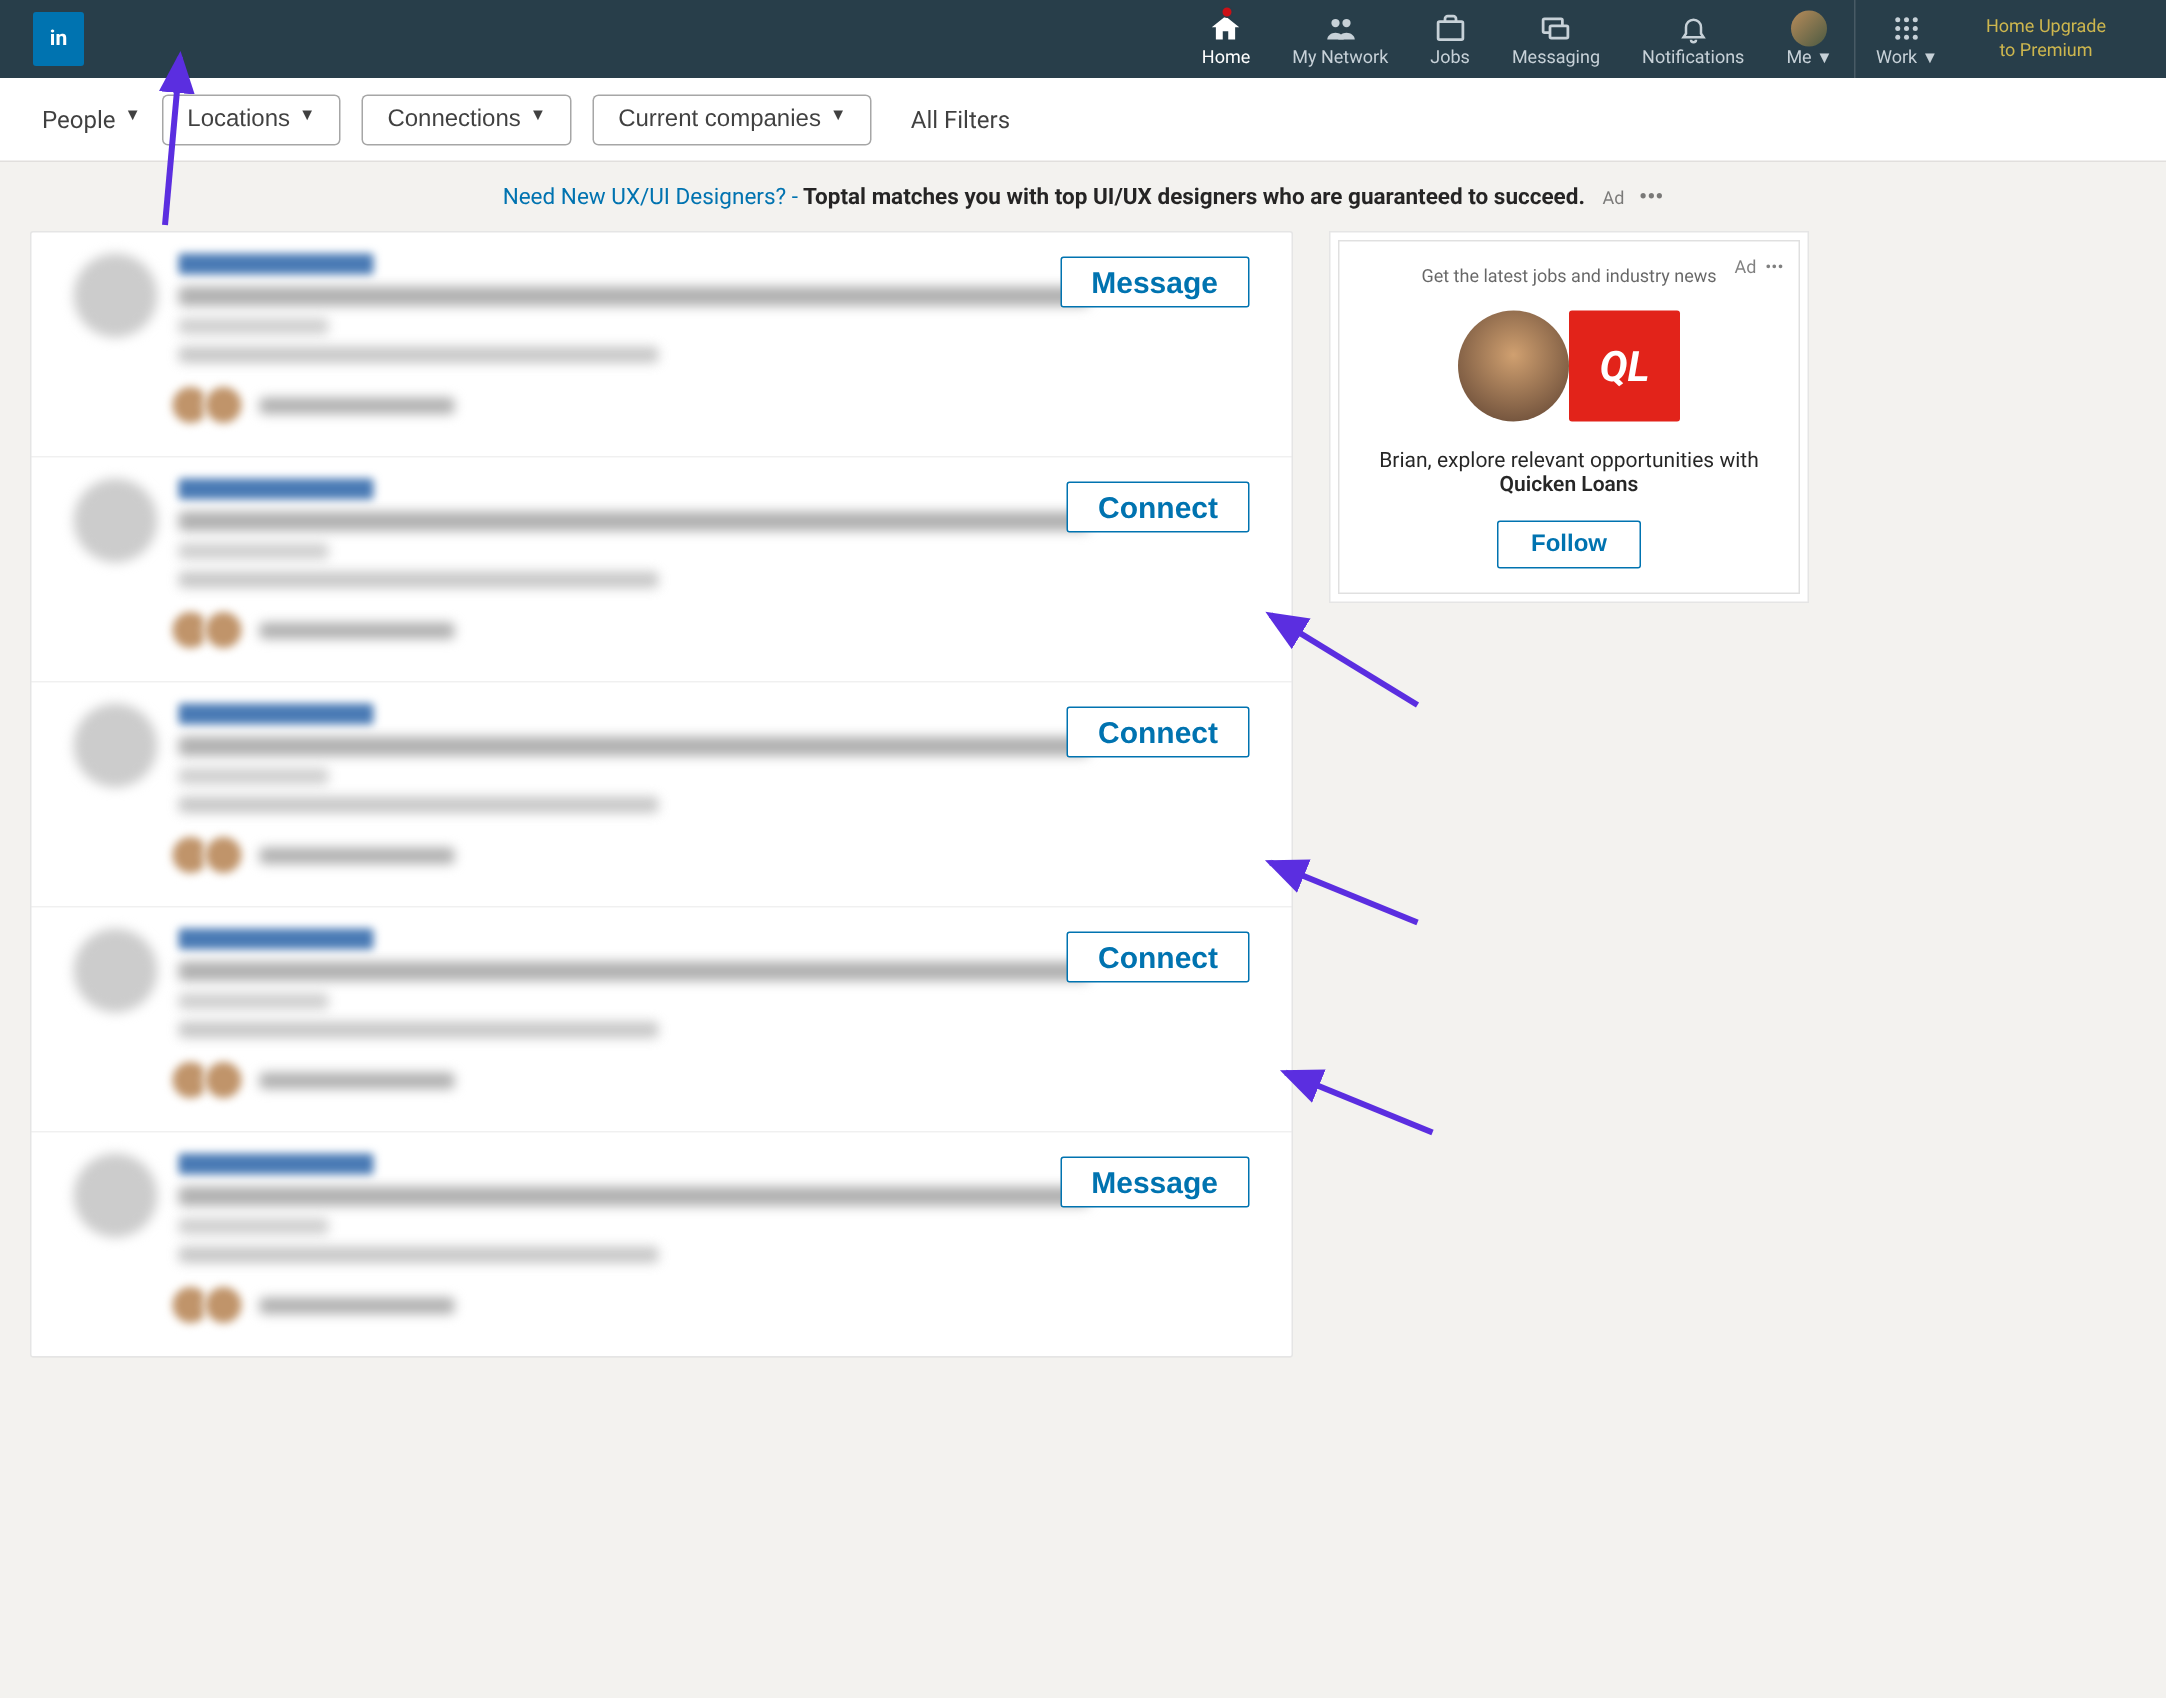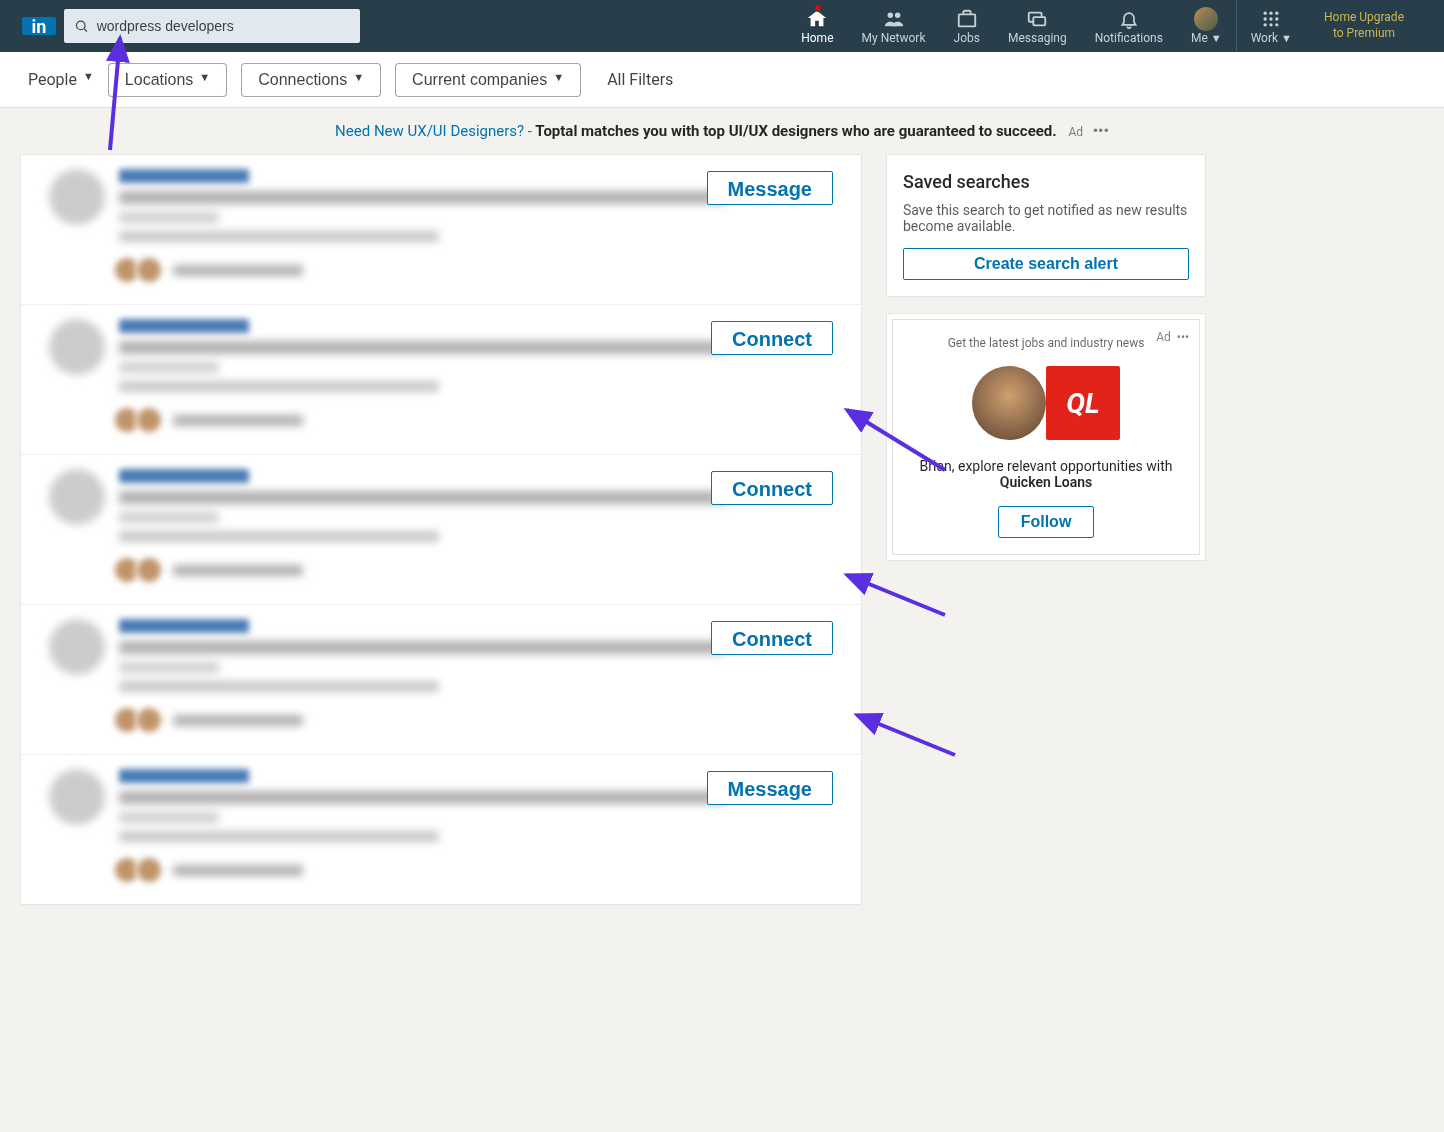--- a/index.html
+++ b/index.html
@@ -1,20 +1,20 @@
 <!DOCTYPE html>
 <html><head>
 <meta charset="utf-8">
 <style>
 * { margin: 0; padding: 0; box-sizing: border-box; }
 body { font-family: -apple-system, BlinkMacSystemFont, "Segoe UI", Roboto, sans-serif; background: #f3f2ef; width: 1444px; height: 1132px; overflow: hidden; position: relative; }
 
 
 .header { background: #283e4a; height: 52px; display: flex; align-items: center; padding: 0 22px; position: relative; }
-.logo { width: 34px; height: 18px; background: #0073b0; border-radius: 2px; display: flex; align-items: center; justify-content: center; color: white; font-weight: bold; font-size: 18px; margin-right: 8px; }
+.logo { width: 34px; height: 36px; background: #0073b0; border-radius: 2px; display: flex; align-items: center; justify-content: center; color: white; font-weight: bold; font-size: 14px; margin-right: 8px; }
 .search-box { background: #e1e9ee; border-radius: 2px; height: 34px; width: 296px; display: flex; align-items: center; padding: 0 10px; color: #38434f; }
 .search-box input { background: transparent; border: none; outline: none; font-size: 14px; color: #38434f; width: 100%; margin-left: 8px; }
 .nav { display: flex; margin-left: auto; align-items: center; height: 100%; }
 .nav-item { display: flex; flex-direction: column; align-items: center; justify-content: center; color: #c7d1d8; font-size: 12px; padding: 0 14px; cursor: pointer; height: 52px; position: relative; }
 .nav-item .icon-box { height: 24px; display: flex; align-items: center; justify-content: center; font-size: 20px; color: #c7d1d8; }
 .nav-item.active { color: white; }
 .nav-item.active .icon-box { color: white; }
 .badge-dot { width: 8px; height: 8px; border-radius: 50%; background: #cc1016; position: absolute; top: 4px; right: 26px; border: 1px solid #283e4a; }
 .avatar-small { width: 24px; height: 24px; border-radius: 50%; background: linear-gradient(135deg,#b88c5a,#4b5a42); }
 .nav-sep { width: 1px; height: 52px; background: rgba(255,255,255,0.15); }
@@ -73,27 +73,20 @@
 .follow-btn { border: 1px solid #0073b0; color: #0073b0; background: white; padding: 6px 22px; font-size: 16px; font-weight: 600; cursor: pointer; border-radius: 2px; }
 
 
 .arrow { position: absolute; pointer-events: none; }
 </style>
 </head>
 <body>
 
 <div class="header">
   <div class="logo">in</div>
-  <div class="search-box">
-    <svg width="16" height="16" viewBox="0 0 24 24" fill="none" stroke="#38434f" stroke-width="2">
-        <circle cx="11" cy="11" r="7"></circle>
-        <line x1="21" y1="21" x2="16.5" y2="16.5"></line>
-      </svg>
-    <input type="text" value="wordpress developers" style="">
-  </div>
   <div class="nav">
     <div class="nav-item active">
       <div class="badge-dot"></div>
       <div class="icon-box">
           <svg width="22" height="22" viewBox="0 0 24 24" fill="currentColor">
             <path d="M12 3l10 8h-3v9h-5v-6h-4v6H5v-9H2z"></path>
           </svg>
         </div>
       <span>Home</span>
     </div>
@@ -276,25 +269,20 @@
               </div>
         <div class="shared-text"></div>
       </div>
     </div>
     <button class="action-btn">Message</button>
   </div>
       </div>
   </div>
 
   <div class="side-col">
-    <div class="card">
-      <div class="card-title">Saved searches</div>
-      <div class="card-text">Save this search to get notified as new results become available.</div>
-      <button class="alert-btn">Create search alert</button>
-    </div>
 
     <div class="promo">
       <div class="promo-inner">
         <div class="promo-top">
           <span>Ad</span>&nbsp;&nbsp;<span>•••</span>
         </div>
         <div class="promo-sub">Get the latest jobs and industry news</div>
         <div class="promo-imgs">
           <div class="promo-avatar"></div>
           <div class="promo-logo">QL</div>

